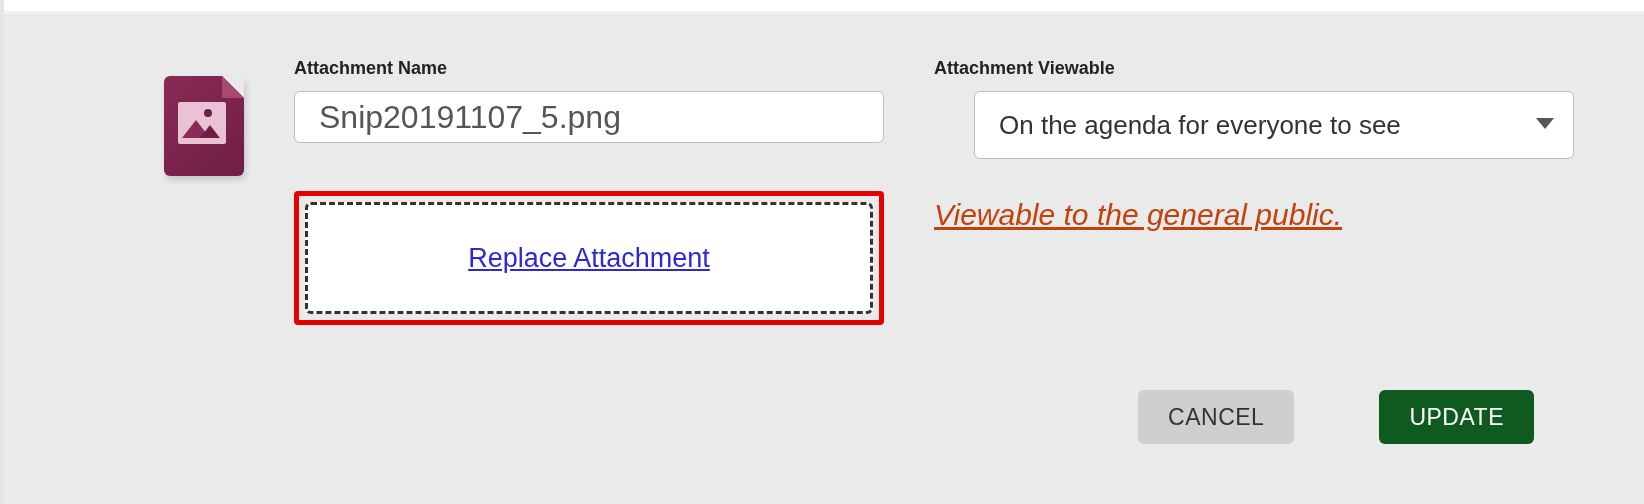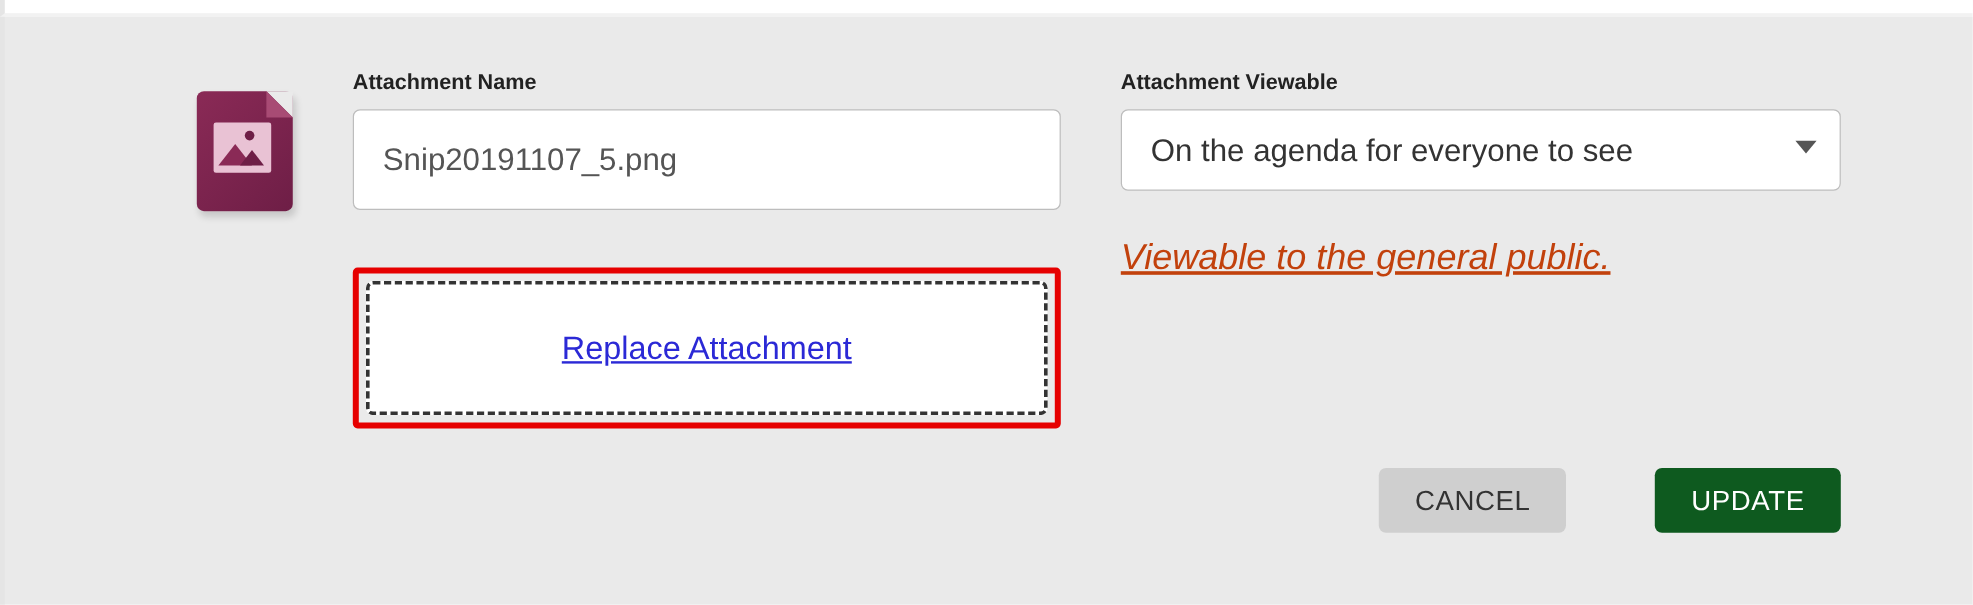--- a/index.html
+++ b/index.html
@@ -102,25 +102,25 @@
     border-bottom: 13px solid #6e1e46;
   }
   .col-label {
     font-size: 18px;
     font-weight: 600;
     color: #222;
     margin-bottom: 12px;
   }
   .text-input {
     width: 100%;
-    height: 84px;
+    height: 52px;
     border: 1px solid #bdbdbd;
     border-radius: 6px;
     background: #fff;
-    font-size: 26px;
+    font-size: 32px;
     color: #555;
     padding: 0 24px;
     outline: none;
   }
   .dropzone-wrap {
     margin-top: 48px;
     border: 5px solid #e60000;
     padding: 6px;
     border-radius: 4px;
   }
@@ -134,20 +134,21 @@
     background: #fff;
   }
   .dropzone a {
     color: #2b29d6;
     font-size: 27px;
     text-decoration: underline;
   }
   .select-wrap {
     position: relative;
     width: 100%;
+    margin-left: 40px;
   }
   .select-input {
     width: 100%;
     height: 68px;
     border: 1px solid #bdbdbd;
     border-radius: 6px;
     background: #fff;
     font-size: 26px;
     color: #333;
     padding: 0 54px 0 24px;
@@ -167,21 +168,21 @@
     font-size: 30px;
     font-style: italic;
     color: #c2410c;
     text-decoration: underline;
   }
   .buttons {
     position: absolute;
     right: 110px;
     bottom: 60px;
     display: flex;
-    gap: 26px;
+    gap: 37px;
   }
   .btn {
     height: 54px;
     padding: 0 30px;
     border: none;
     border-radius: 6px;
     font-size: 23px;
     letter-spacing: 0.5px;
     cursor: pointer;
     font-weight: 500;

